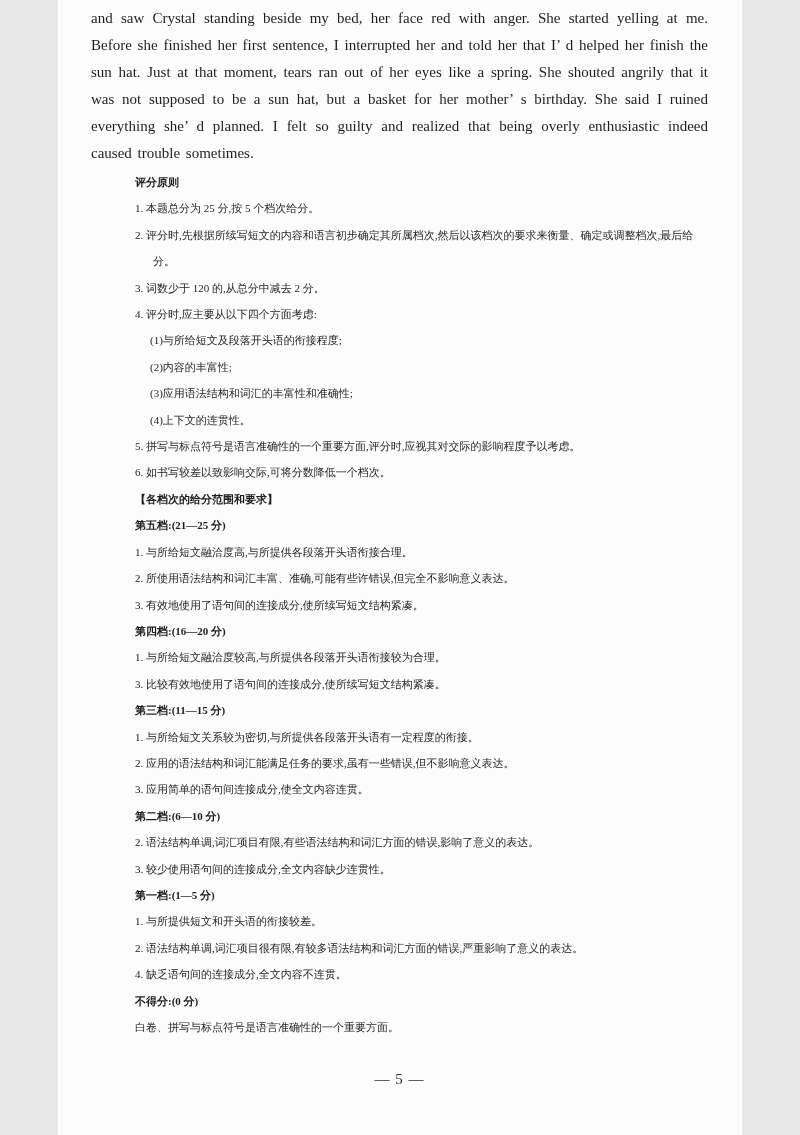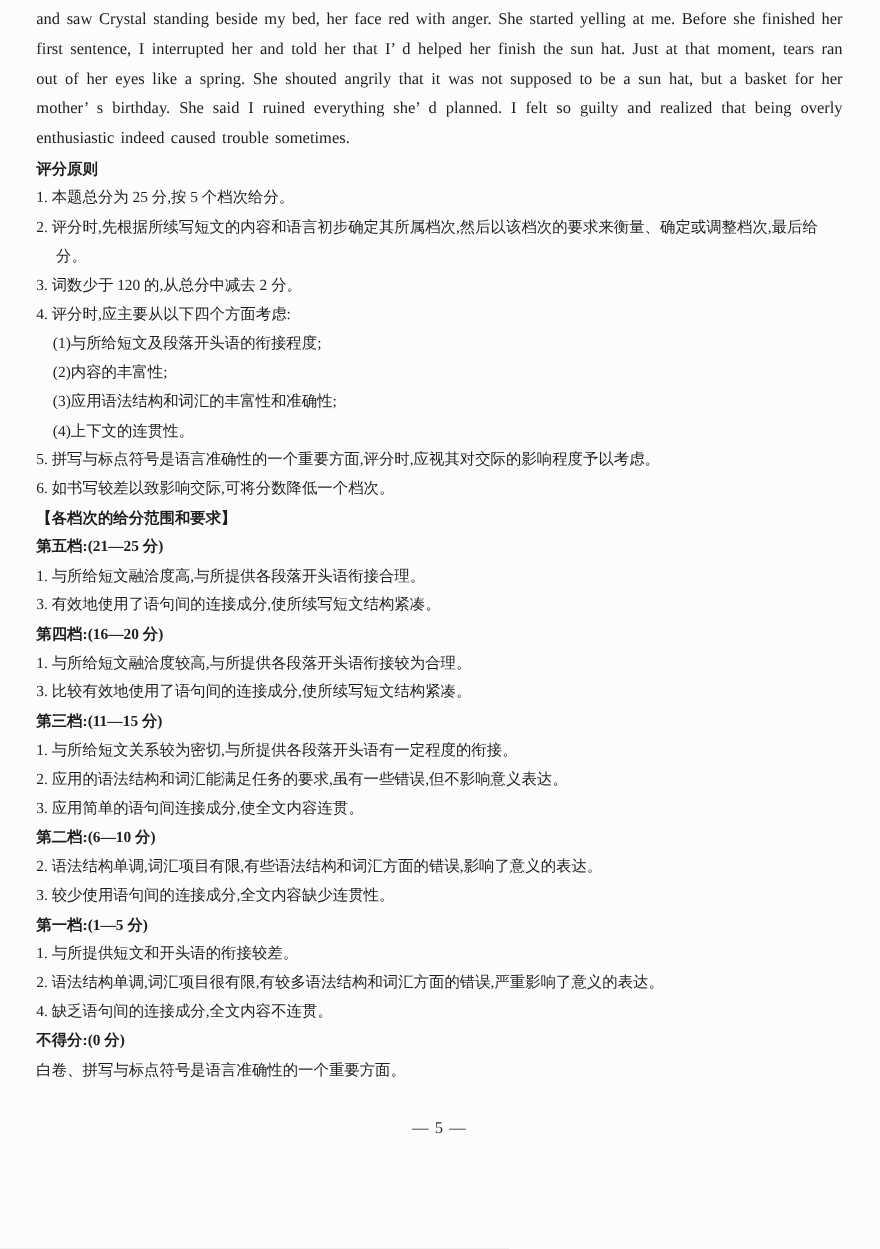--- a/index.html
+++ b/index.html
@@ -2,40 +2,41 @@
 <html><head>
 <meta charset="utf-8">
 <style>
   html, body {
     margin: 0;
     padding: 0;
     background: #e8e8e8;
   }
   .page {
     position: relative;
-    width: 800px;
+    width: 684px;
     height: 1135px;
     margin: 0 auto;
     background: #fcfcfc;
     color: #1e1e1e;
     font-family: "Liberation Serif", "DejaVu Serif", serif;
     box-sizing: border-box;
     padding: 5px 34px 0 33px;
     overflow: hidden;
   }
   .en-paragraph {
     margin: 0 0 2px 0;
     font-size: 15px;
     line-height: 27px;
     text-align: justify;
     word-spacing: 2px;
   }
   .cn {
-    font-size: 14px;
+    font-size: 11px;
     line-height: 26.4px;
+    margin-left: 44px;
   }
   .cn-heading {
     font-weight: bold;
   }
   .cn-item {
     padding-left: 18px;
     text-indent: -18px;
   }
   .cn-subitem {
     padding-left: 15px;
@@ -69,20 +70,21 @@
     <div class="cn-subitem">(3)应用语法结构和词汇的丰富性和准确性;</div>
     <div class="cn-subitem">(4)上下文的连贯性。</div>
     <div class="cn-item">5. 拼写与标点符号是语言准确性的一个重要方面,评分时,应视其对交际的影响程度予以考虑。</div>
     <div class="cn-item">6. 如书写较差以致影响交际,可将分数降低一个档次。</div>
 
     <div class="cn-heading">【各档次的给分范围和要求】</div>
 
     <div>
       <div class="band-title">第五档:(21—25 分)</div>
       <div class="cn-item">1. 与所给短文融洽度高,与所提供各段落开头语衔接合理。</div>
+      <div class="cn-item">2. 所使用语法结构和词汇丰富、准确,可能有些许错误,但完全不影响意义表达。</div>
       <div class="cn-item">3. 有效地使用了语句间的连接成分,使所续写短文结构紧凑。</div>
     </div>
 
     <div>
       <div class="band-title">第四档:(16—20 分)</div>
       <div class="cn-item">1. 与所给短文融洽度较高,与所提供各段落开头语衔接较为合理。</div>
       <div class="cn-item">3. 比较有效地使用了语句间的连接成分,使所续写短文结构紧凑。</div>
     </div>
 
     <div>

